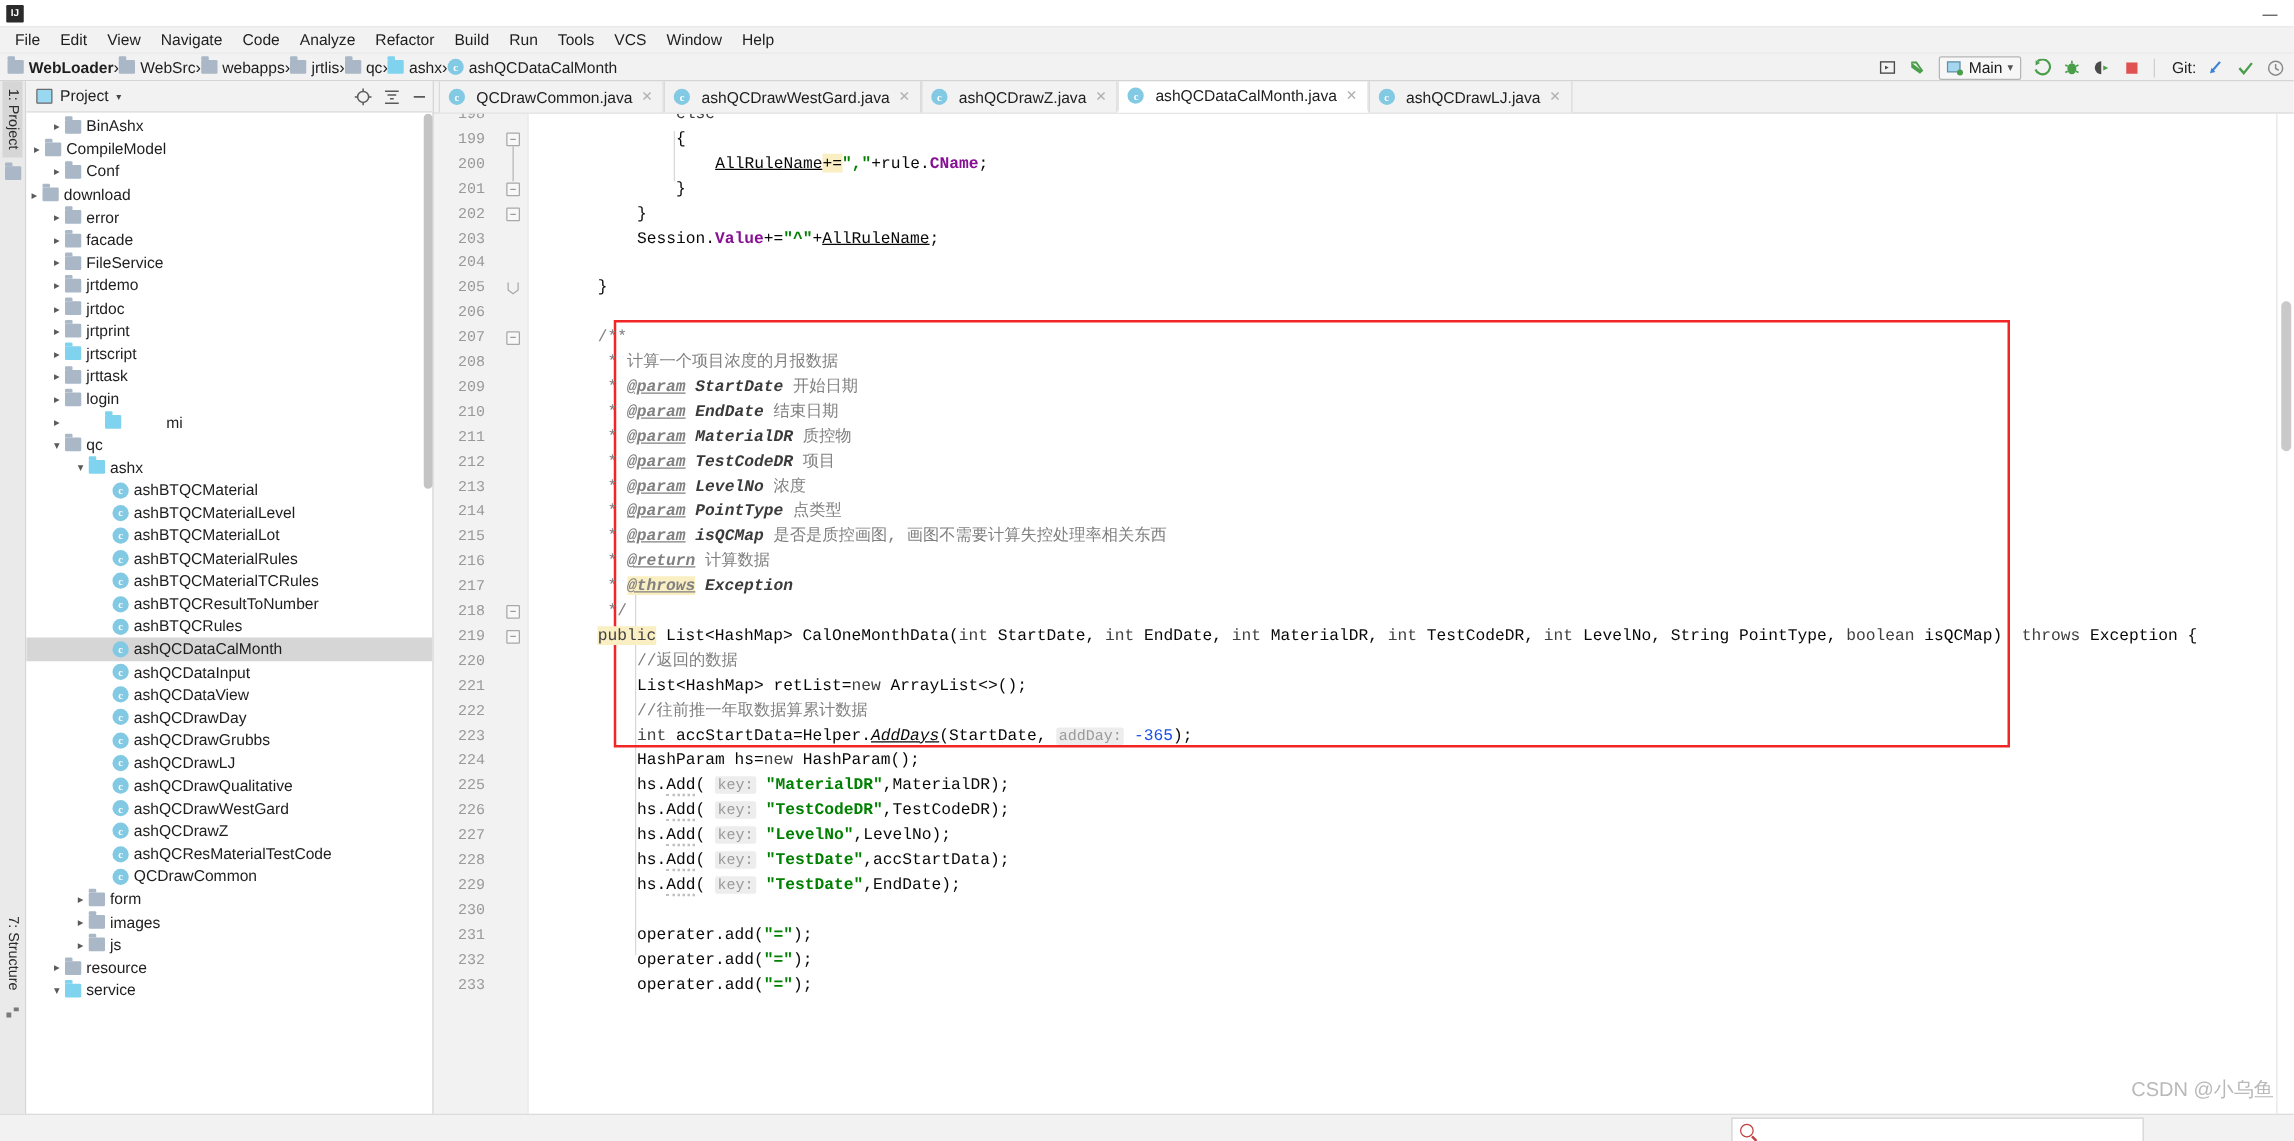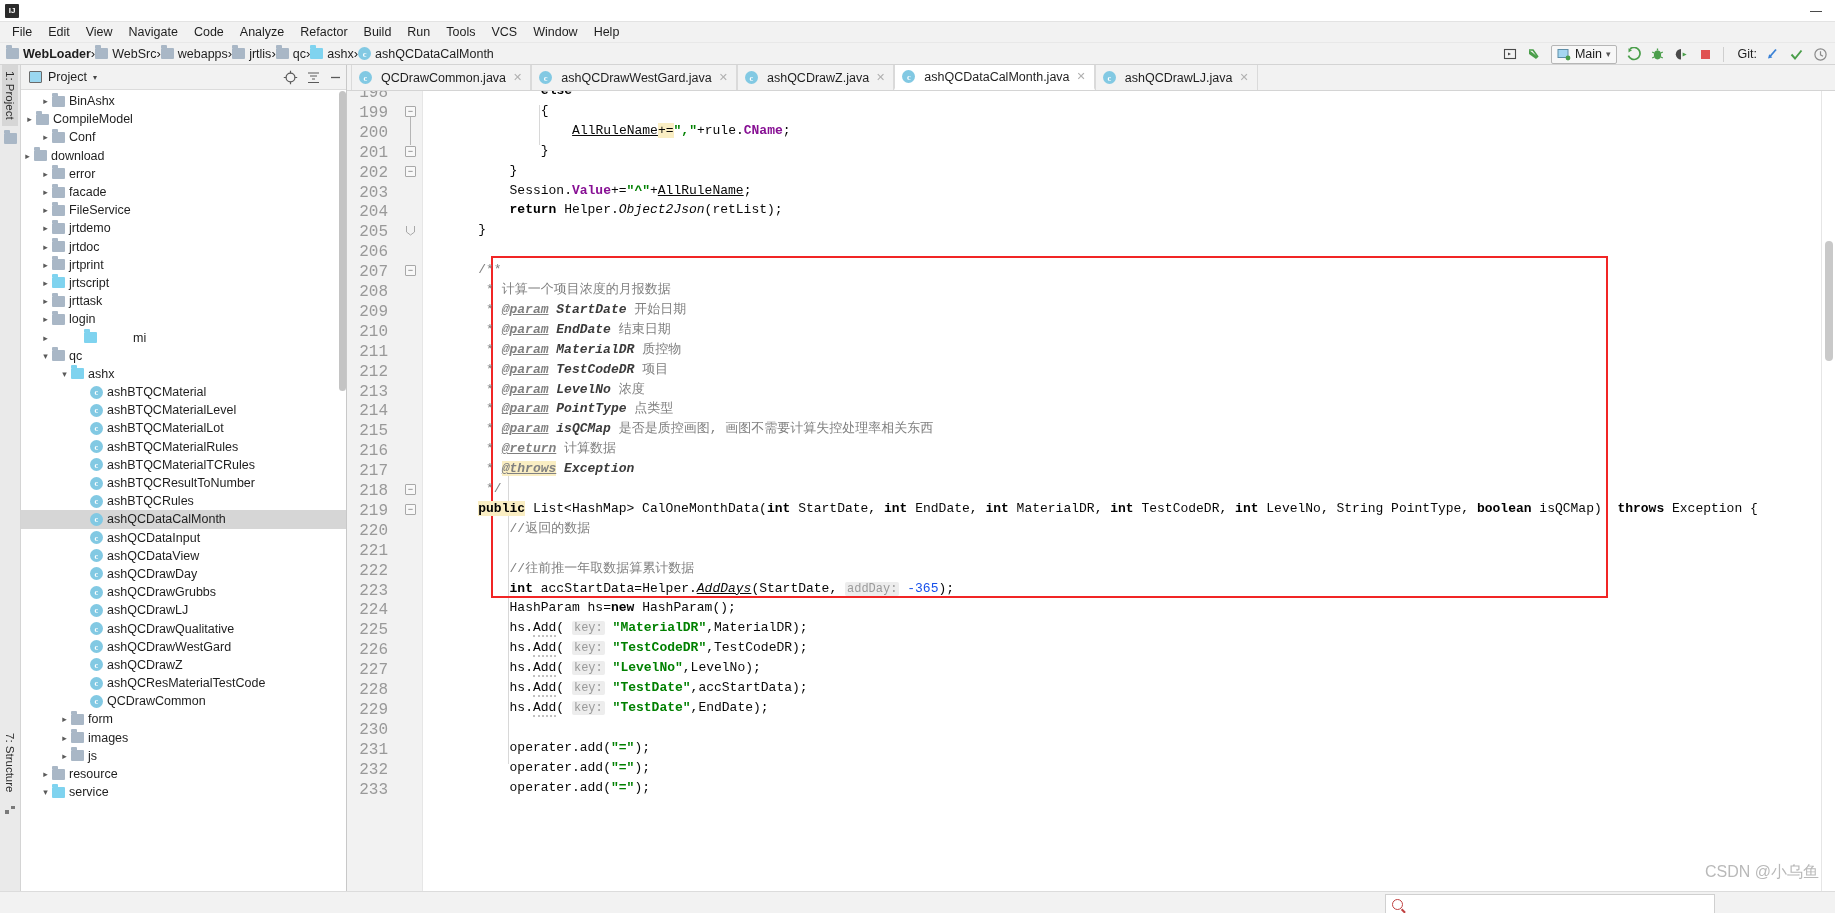--- a/index.html
+++ b/index.html
@@ -150,21 +150,21 @@
     background: #f2f2f2; white-space: nowrap;
   }
   .etab.active { background: #ffffff; border-bottom: 2px solid #ffffff; }
   .etab .x { color: #b0b0b0; font-size: 11px; margin-left: 2px; }
   #code-area { flex: 1; display: flex; position: relative; overflow: hidden; background: #fff; }
   #gutter {
     width: 76px; background: #f2f2f2; border-right: 1px solid #e6e6e6;
     position: relative; flex: 0 0 76px;
   }
   .lnum {
-    position: absolute; right: 34px; font-size: 16px; color: #999999;
+    position: absolute; right: 34px; font-size: 12px; color: #999999;
     font-family: "Liberation Mono", monospace; text-align: right; width: 34px;
   }
   .fold {
     position: absolute; left: 58px; width: 11px; height: 11px;
     border: 1px solid #a8a8a8; background: #f8f8f8; border-radius: 1px;
     display: flex; align-items: center; justify-content: center;
     font-size: 9px; color: #6a6a6a; line-height: 1;
   }
   .fold.plain { border-radius: 1px; }
   .fold.tail { border: none; background: none; }
@@ -173,21 +173,21 @@
   }
   #codepane {
     flex: 1; position: relative; overflow: hidden;
     font-family: "Liberation Mono", monospace; font-size: 13px;
     background: #ffffff;
   }
   .cl {
     position: absolute; left: 0; white-space: pre; line-height: 20px; height: 20px;
     font-family: "Liberation Mono", monospace; font-size: 13px; color: #080808;
   }
-  .kw { color: #000000; font-weight: bold; }
+  .kw { color: #404040; font-weight: normal; }
   .str { color: #008000; font-weight: bold; }
   .cmt { color: #808080; }
   .jdoc { color: #808080; }
   .jdoc .tag { color: #808080; font-weight: bold; font-style: italic; text-decoration: underline; }
   .jdoc .pname { color: #3b3b3b; font-weight: bold; font-style: italic; }
   .fld { color: #871094; font-weight: bold; }
   .und { text-decoration: underline; }
   .hl { background: #faeec3; }
   .hint {
     background: #ededed; color: #9a9a9a; border-radius: 2px; padding: 0 2px;
@@ -700,37 +700,37 @@
       <div id="codepane">
         <div id="indent-guide-1" style="left: 115.84px; top: 13.9px; height: 39.8px;"></div>
         <div id="indent-guide-2" style="left: 84.56px; top: 374.1px; height: 298.5px;"></div>
         <div id="redbox" style="left: 68px; top: 165.1px; width: 1117px; height: 342.3px;"></div>
       <div class="cl" style="top: -10px; left: 24px;"><span style="padding-left:93.84px"><b class="kw">else</b></span></div>
           <div class="cl" style="top: 9.9px; left: 24px;"><span style="padding-left:93.84px">{</span></div>
           <div class="cl" style="top: 29.8px; left: 24px;"><span style="padding-left:125.12px"><span class="und">AllRuleName</span><span class="hl">+=</span><span class="str">","</span>+rule.<span class="fld">CName</span>;</span></div>
           <div class="cl" style="top: 49.7px; left: 24px;"><span style="padding-left:93.84px">}</span></div>
           <div class="cl" style="top: 69.6px; left: 24px;"><span style="padding-left:62.56px">}</span></div>
           <div class="cl" style="top: 89.5px; left: 24px;"><span style="padding-left:62.56px">Session.<span class="fld">Value</span>+=<span class="str">"^"</span>+<span class="und">AllRuleName</span>;</span></div>
-          <div class="cl" style="top: 109.4px; left: 24px;"><span style="padding-left:62.56px"><b class="kw">return</b> Helper.<i>Object2Json</i>(retList);</span></div>
           <div class="cl" style="top: 129.3px; left: 24px;"><span style="padding-left:31.28px">}</span></div>
           <div class="cl" style="top: 149.2px; left: 24px;"></div>
           <div class="cl" style="top: 169.1px; left: 24px;"><span class="jdoc" style="padding-left:31.28px">/**</span></div>
           <div class="cl" style="top: 189px; left: 24px;"><span class="jdoc" style="padding-left:31.28px"> * <span class="cn">计算一个项目浓度的月报数据</span></span></div>
           <div class="cl" style="top: 208.9px; left: 24px;"><span class="jdoc" style="padding-left:31.28px"> * <span class="tag">@param</span> <span class="pname">StartDate</span> <span>开始日期</span></span></div>
           <div class="cl" style="top: 228.8px; left: 24px;"><span class="jdoc" style="padding-left:31.28px"> * <span class="tag">@param</span> <span class="pname">EndDate</span> <span>结束日期</span></span></div>
           <div class="cl" style="top: 248.7px; left: 24px;"><span class="jdoc" style="padding-left:31.28px"> * <span class="tag">@param</span> <span class="pname">MaterialDR</span> <span>质控物</span></span></div>
           <div class="cl" style="top: 268.6px; left: 24px;"><span class="jdoc" style="padding-left:31.28px"> * <span class="tag">@param</span> <span class="pname">TestCodeDR</span> <span>项目</span></span></div>
           <div class="cl" style="top: 288.5px; left: 24px;"><span class="jdoc" style="padding-left:31.28px"> * <span class="tag">@param</span> <span class="pname">LevelNo</span> <span>浓度</span></span></div>
           <div class="cl" style="top: 308.4px; left: 24px;"><span class="jdoc" style="padding-left:31.28px"> * <span class="tag">@param</span> <span class="pname">PointType</span> <span>点类型</span></span></div>
           <div class="cl" style="top: 328.3px; left: 24px;"><span class="jdoc" style="padding-left:31.28px"> * <span class="tag">@param</span> <span class="pname">isQCMap</span> <span>是否是质控画图, 画图不需要计算失控处理率相关东西</span></span></div>
           <div class="cl" style="top: 348.2px; left: 24px;"><span class="jdoc" style="padding-left:31.28px"> * <span class="tag">@return</span> <span>计算数据</span></span></div>
           <div class="cl" style="top: 368.1px; left: 24px;"><span class="jdoc" style="padding-left:31.28px"> * <span class="tag hl">@throws</span> <span class="pname">Exception</span> </span></div>
           <div class="cl" style="top: 388px; left: 24px;"><span class="jdoc" style="padding-left:31.28px"> */</span></div>
           <div class="cl" style="top: 407.9px; left: 24px;"><span style="padding-left:31.28px"><b class="kw hl">public</b> List&lt;HashMap&gt; CalOneMonthData(<b class="kw">int</b> StartDate,<b class="kw"> int</b> EndDate,<b class="kw"> int</b> MaterialDR,<b class="kw"> int</b> TestCodeDR,<b class="kw"> int</b> LevelNo, String PointType,<b class="kw"> boolean</b> isQCMap)  <b class="kw">throws</b> Exception {</span></div>
           <div class="cl" style="top: 427.8px; left: 24px;"><span class="cmt" style="padding-left:62.56px">//返回的数据</span></div>
+          <div class="cl" style="top: 447.7px; left: 24px;"><span style="padding-left:62.56px">List&lt;HashMap&gt; retList=<b class="kw">new</b> ArrayList&lt;&gt;();</span></div>
           <div class="cl" style="top: 467.6px; left: 24px;"><span class="cmt" style="padding-left:62.56px">//往前推一年取数据算累计数据</span></div>
           <div class="cl" style="top: 487.5px; left: 24px;"><span style="padding-left:62.56px"><b class="kw">int</b> accStartData=Helper.<i class="und">AddDays</i>(StartDate, <span class="hint">addDay:</span> <span class="num">-365</span>);</span></div>
           <div class="cl" style="top: 507.4px; left: 24px;"><span style="padding-left:62.56px">HashParam hs=<b class="kw">new</b> HashParam();</span></div>
           <div class="cl" style="top: 527.3px; left: 24px;"><span style="padding-left:62.56px">hs.<span class="wavy">Add</span>( <span class="hint">key:</span> <span class="str">"MaterialDR"</span>,MaterialDR);</span></div>
           <div class="cl" style="top: 547.2px; left: 24px;"><span style="padding-left:62.56px">hs.<span class="wavy">Add</span>( <span class="hint">key:</span> <span class="str">"TestCodeDR"</span>,TestCodeDR);</span></div>
           <div class="cl" style="top: 567.1px; left: 24px;"><span style="padding-left:62.56px">hs.<span class="wavy">Add</span>( <span class="hint">key:</span> <span class="str">"LevelNo"</span>,LevelNo);</span></div>
           <div class="cl" style="top: 587px; left: 24px;"><span style="padding-left:62.56px">hs.<span class="wavy">Add</span>( <span class="hint">key:</span> <span class="str">"TestDate"</span>,accStartData);</span></div>
           <div class="cl" style="top: 606.9px; left: 24px;"><span style="padding-left:62.56px">hs.<span class="wavy">Add</span>( <span class="hint">key:</span> <span class="str">"TestDate"</span>,EndDate);</span></div>
           <div class="cl" style="top: 646.7px; left: 24px;"><span style="padding-left:62.56px">operater.add(<span class="str">"="</span>);</span></div>
           <div class="cl" style="top: 666.6px; left: 24px;"><span style="padding-left:62.56px">operater.add(<span class="str">"="</span>);</span></div>

